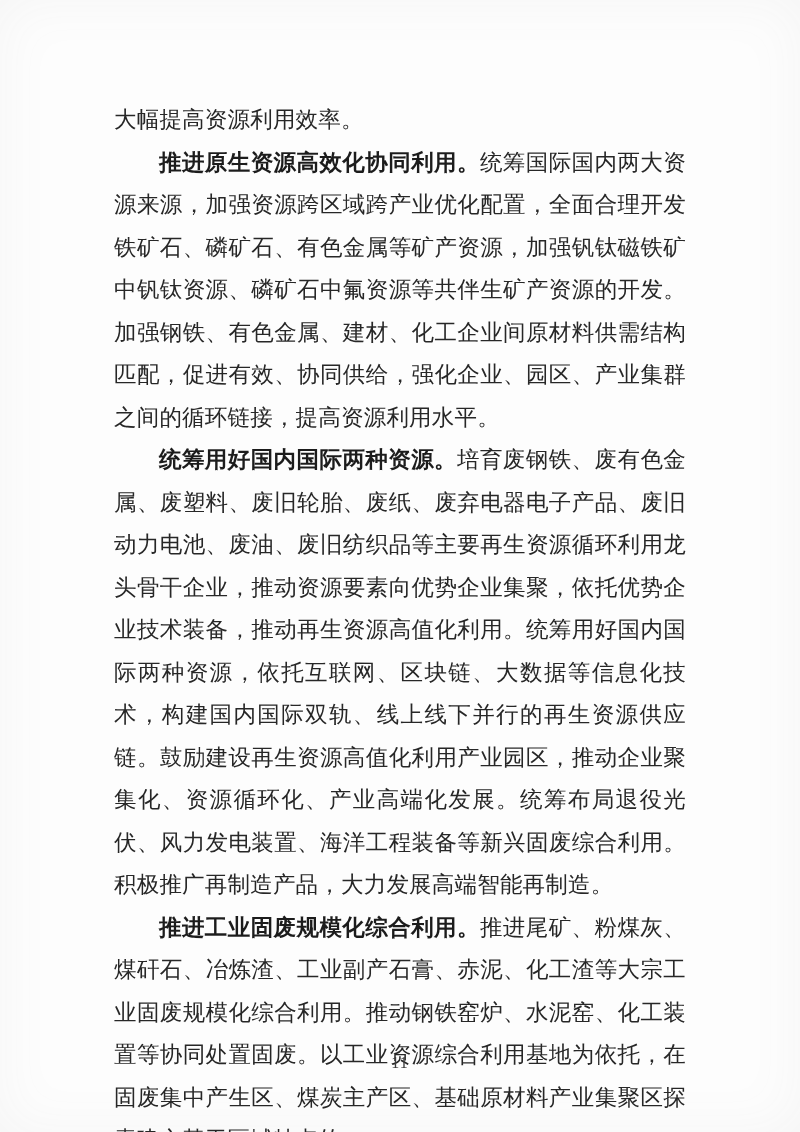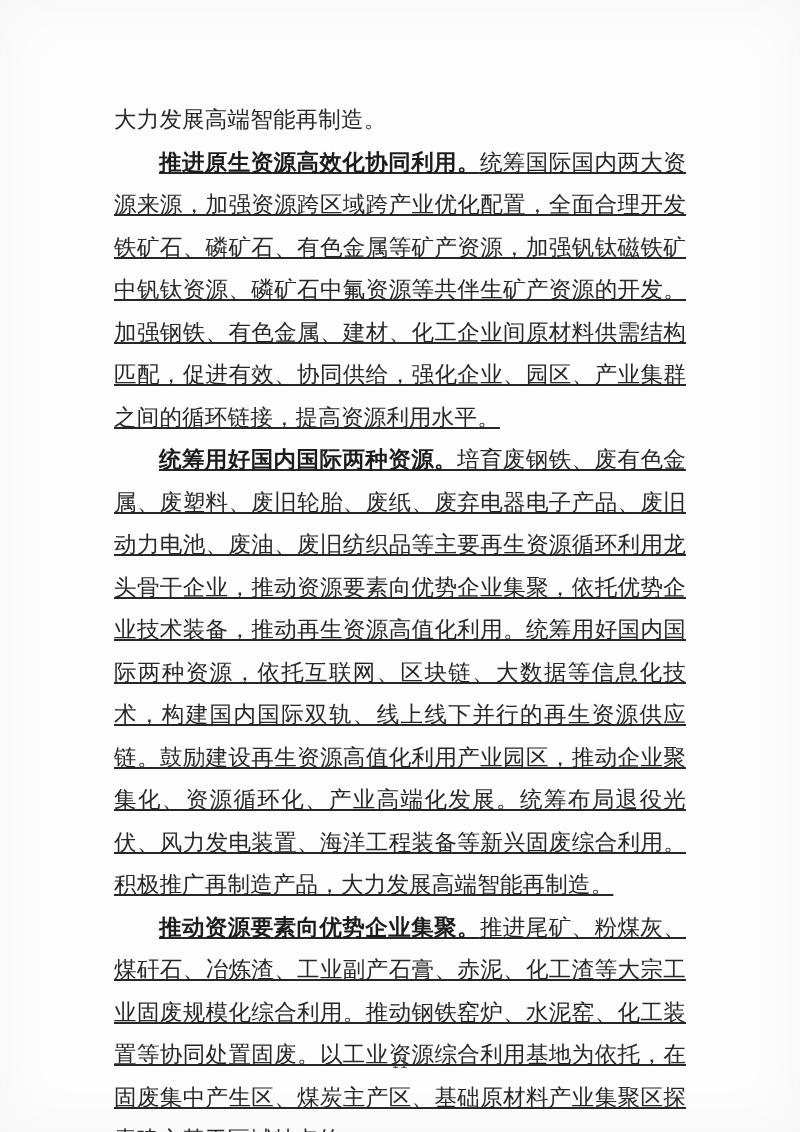--- a/index.html
+++ b/index.html
@@ -27,21 +27,20 @@
   .para {
     margin: 0;
     font-size: 22.5px;
     line-height: 42.5px;
     text-align: justify;
     text-justify: inter-character;
     letter-spacing: 0.2px;
   }
   .para.indent {
     text-indent: 2em;
-    text-decoration: underline;
   }
   .lead {
     font-weight: 700;
     color: #1c1c1c;
   }
   .page-number {
     position: absolute;
     left: 0;
     right: 0;
     bottom: 60px;
@@ -50,24 +49,24 @@
     letter-spacing: 1px;
     color: #3a3a3a;
   }
 </style>
 </head>
 <body>
 
 <div class="page">
   <div class="content">
 
-    <p class="para"><span class="body-text">大力发展高端智能再制造。</span></p>
+    <p class="para"><span class="body-text">大幅提高资源利用效率。</span></p>
 
     <p class="para indent"><strong class="lead">推进原生资源高效化协同利用。</strong><span class="body-text">统筹国际国内两大资源来源，加强资源跨区域跨产业优化配置，全面合理开发铁矿石、磷矿石、有色金属等矿产资源，加强钒钛磁铁矿中钒钛资源、磷矿石中氟资源等共伴生矿产资源的开发。加强钢铁、有色金属、建材、化工企业间原材料供需结构匹配，促进有效、协同供给，强化企业、园区、产业集群之间的循环链接，提高资源利用水平。</span></p>
 
     <p class="para indent"><strong class="lead">统筹用好国内国际两种资源。</strong><span class="body-text">培育废钢铁、废有色金属、废塑料、废旧轮胎、废纸、废弃电器电子产品、废旧动力电池、废油、废旧纺织品等主要再生资源循环利用龙头骨干企业，推动资源要素向优势企业集聚，依托优势企业技术装备，推动再生资源高值化利用。统筹用好国内国际两种资源，依托互联网、区块链、大数据等信息化技术，构建国内国际双轨、线上线下并行的再生资源供应链。鼓励建设再生资源高值化利用产业园区，推动企业聚集化、资源循环化、产业高端化发展。统筹布局退役光伏、风力发电装置、海洋工程装备等新兴固废综合利用。积极推广再制造产品，大力发展高端智能再制造。</span></p>
 
-    <p class="para indent"><strong class="lead">推动资源要素向优势企业集聚。</strong><span class="body-text">推进尾矿、粉煤灰、煤矸石、冶炼渣、工业副产石膏、赤泥、化工渣等大宗工业固废规模化综合利用。推动钢铁窑炉、水泥窑、化工装置等协同处置固废。以工业资源综合利用基地为依托，在固废集中产生区、煤炭主产区、基础原材料产业集聚区探索建立基于区域特点的</span></p>
+    <p class="para indent"><strong class="lead">推进工业固废规模化综合利用。</strong><span class="body-text">推进尾矿、粉煤灰、煤矸石、冶炼渣、工业副产石膏、赤泥、化工渣等大宗工业固废规模化综合利用。推动钢铁窑炉、水泥窑、化工装置等协同处置固废。以工业资源综合利用基地为依托，在固废集中产生区、煤炭主产区、基础原材料产业集聚区探索建立基于区域特点的</span></p>
 
   </div>
 
   <div class="page-number">11</div>
 </div>
 
 </body></html>

